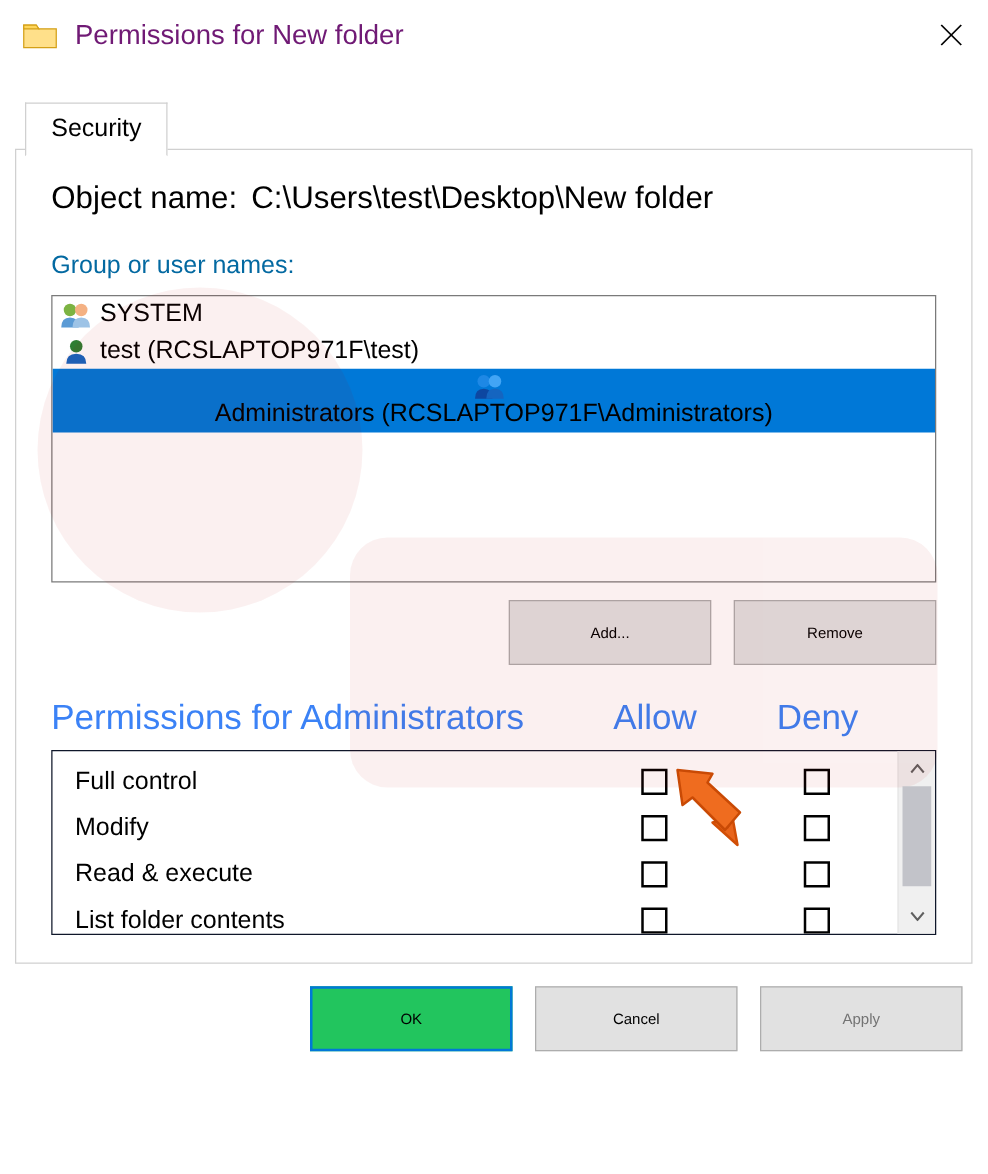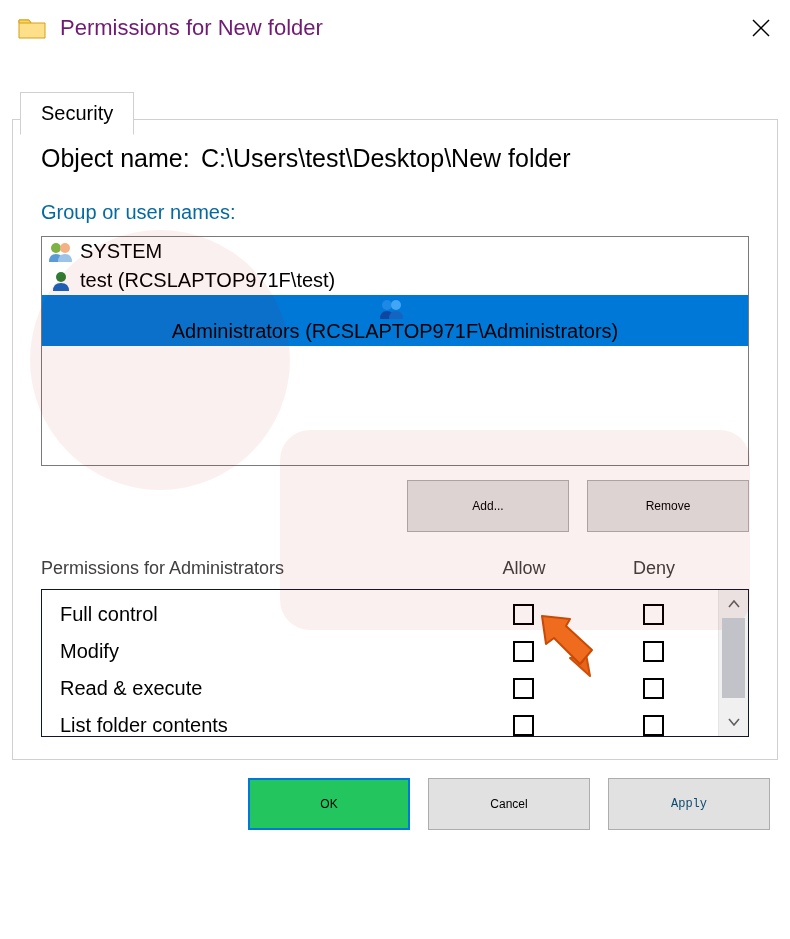--- a/index.html
+++ b/index.html
@@ -20,21 +20,21 @@
     .folder-icon-svg { width: 28px; height: 24px; margin-right: 14px; }
     .title-text { font-size: 22px; color: #701a75; flex: 1; }
     .close-btn {
       width: 58px; height: 56px;
       display: flex; align-items: center; justify-content: center;
       font-size: 22px; color: #000; cursor: default;
     }
     .content-wrap { padding: 0 12px; }
     .tab-strip { position: relative; height: 44px; margin-top: 20px; }
     .tab {
-      position: absolute; left: 8px; top: 16px;
+      position: absolute; left: 8px; top: 6px;
       border: 1px solid #d0d0d0; border-bottom: 1px solid #fff;
       background: #fff; padding: 9px 20px;
       font-size: 20px; color: #000; z-index: 2;
     }
     .panel {
       border: 1px solid #d0d0d0;
       margin-top: -1px;
       padding: 24px 28px 22px 28px;
     }
     .row-obj { display: flex; font-size: 25px; color: #000; margin-bottom: 28px; }
@@ -53,25 +53,25 @@
     }
     .list-item.selected { background: #0078d7; color: #000000; flex-direction: column; }
     .list-item .ico { width: 26px; height: 22px; margin-right: 6px; flex-shrink: 0; }
     .btn-row { display: flex; justify-content: flex-end; gap: 18px; margin-top: 14px; }
     .win-btn {
       min-width: 162px; height: 52px;
       background: #e1e1e1; border: 1px solid #adadad;
       font-size: 12px; font-family: inherit; color: #000;
       cursor: default;
     }
-    .win-btn:disabled { color: #0c4a6e; font-family: Liberation Mono, monospace; }
+    .win-btn:disabled { color: #737373; }
     .win-btn.default { border: 2px solid #0078d7; background: #22c55e; }
     .perm-header {
       display: flex; align-items: flex-start;
-      font-size: 18px; color: #404040;
+      font-size: 28px; color: #3b82f6;
       margin-top: 26px; margin-bottom: 10px;
     }
     .perm-header .ph-label { flex: 1; }
     .perm-header .ph-col { width: 130px; text-align: center; }
     .perm-header .ph-scroll-pad { width: 30px; }
     .perm-box {
       border: 1px solid #0f172a;
       display: flex;
       height: 148px;
       overflow: hidden;

